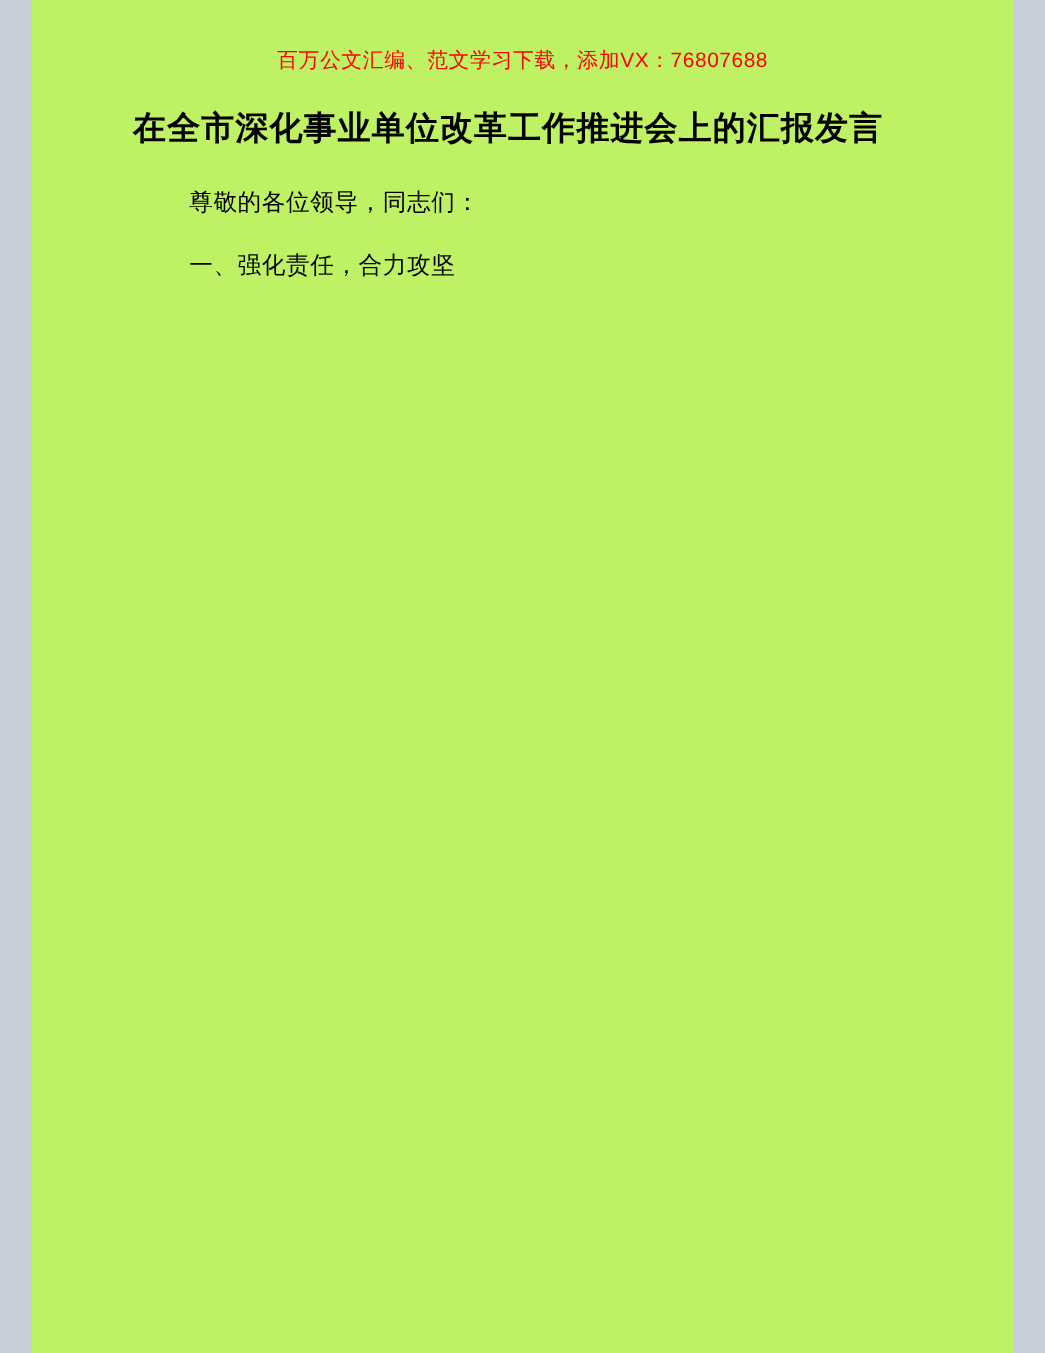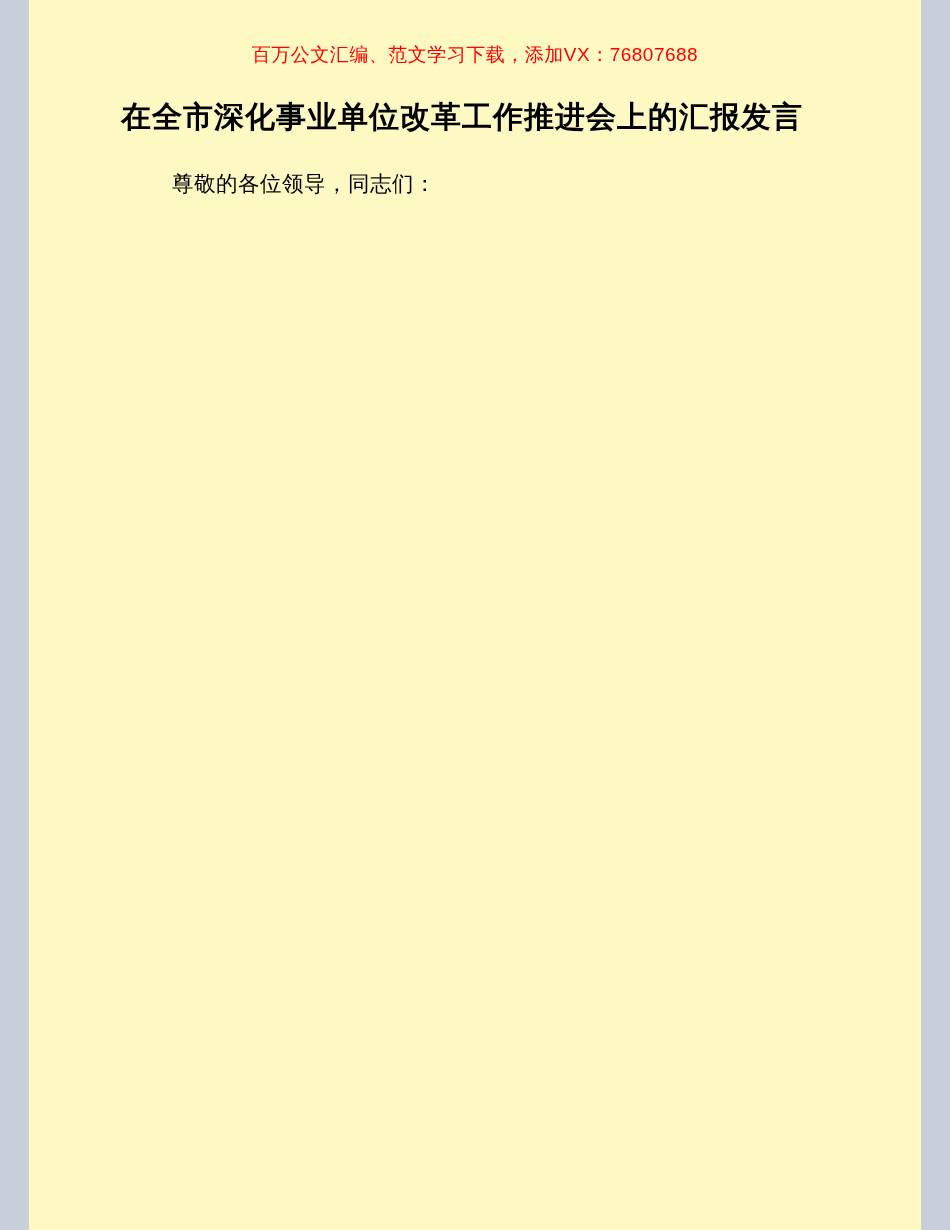--- a/index.html
+++ b/index.html
@@ -12,21 +12,21 @@
     width: 950px;
     height: 1230px;
     margin: 0 auto;
     background: #c9cedb;
     overflow: hidden;
   }
   .page {
     width: 892px;
     min-height: 1230px;
     margin: 0 auto;
-    background: #fef9c3;
+    background: #bef264;
     box-sizing: border-box;
     padding: 42px 92px 60px 92px;
   }
   .header-notice {
     text-align: center;
     color: #fe0000;
     font-size: 19px;
     letter-spacing: 0.5px;
     margin: 0 0 26px 0;
     font-weight: 400;
@@ -58,18 +58,19 @@
   <div class="page">
 
     <p class="header-notice">百万公文汇编、范文学习下载，添加VX：76807688</p>
 
     <h1 class="doc-title">在全市深化事业单位改革工作推进会上的汇报发言</h1>
 
     <div class="body-text">
       <p>尊敬的各位领导，同志们：</p>
 
 
+      <p>一、强化责任，合力攻坚</p>
 
 
     </div>
 
   </div>
 </div>
 
 </body></html>

